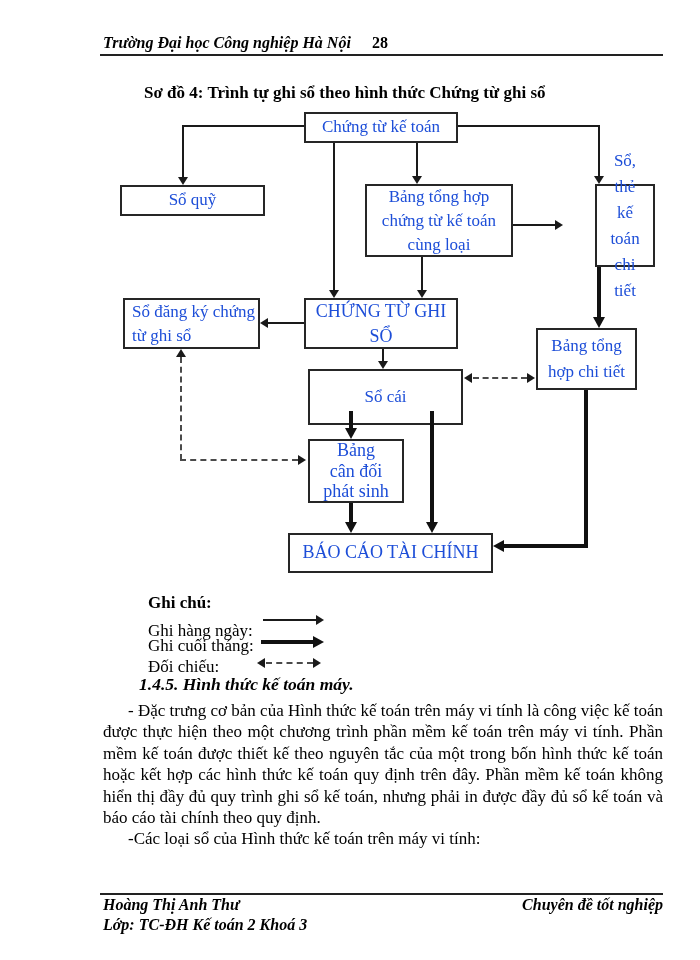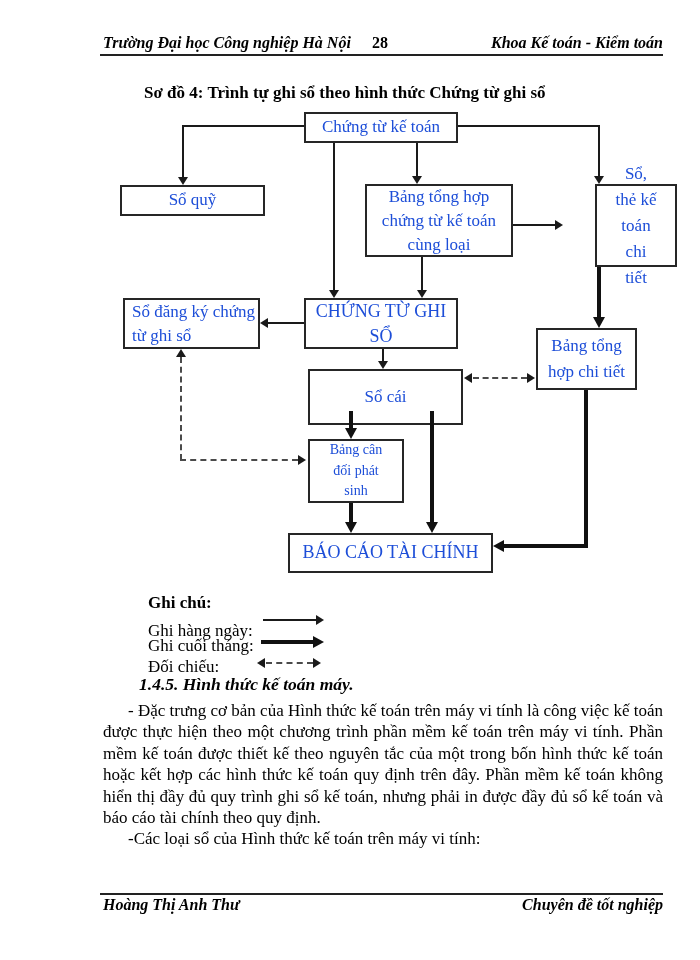--- a/index.html
+++ b/index.html
@@ -47,39 +47,38 @@
   .ftr { font-size:16px; font-weight:bold; font-style:italic; white-space:nowrap; }
 </style>
 </head>
 <body>
 
 <div class="page">
 
   
   <div class="abs hdr" style="left:103px; top:34px;">Trường Đại học Công nghiệp Hà Nội</div>
   <div class="abs pagenum" style="left:372px; top:34px;">28</div>
-  <div class="abs hdr" style="right:37px; top:34px;">Khoa Kế toán - Kiểm toán</div>
   <div class="rule" style="left:100px; top:54px; width:563px;"></div>
 
   
   <div class="abs title" style="left:144px; top:83px;">Sơ đồ 4: Trình tự ghi sổ theo hình thức Chứng từ ghi sổ</div>
 
   
   <div class="edge">
 
     
     <div class="node" style="left:304px; top:112px; width:154px; height:31px;">Chứng từ kế toán</div>
     <div class="node" style="left:120px; top:185px; width:145px; height:31px;">Sổ quỹ</div>
     <div class="node" style="left:365px; top:184px; width:148px; height:73px; padding:0 12px; line-height:24px;">Bảng tổng hợp chứng từ kế toán cùng loại</div>
-    <div class="node" style="left:563px; top:184px; width:82px; height:83px; padding:0 16px; line-height:26px;margin-left:32px;">Sổ, thẻ kế toán chi tiết</div>
+    <div class="node" style="left:563px; top:184px; width:60px; height:83px; padding:0 16px; line-height:26px;margin-left:32px;">Sổ, thẻ kế toán chi tiết</div>
     <div class="node" style="left:123px; top:298px; width:137px; height:51px; justify-content:flex-start; text-align:left; padding-left:7px; line-height:24px;">Sổ đăng ký chứng từ ghi sổ</div>
     <div class="node" style="left:304px; top:298px; width:154px; height:51px; font-size:18px; line-height:25px; padding:0 6px;">CHỨNG TỪ GHI SỔ</div>
     <div class="node" style="left:536px; top:328px; width:101px; height:62px; padding:0 3px; line-height:26px;">Bảng tổng hợp chi tiết</div>
     <div class="node" style="left:308px; top:369px; width:155px; height:56px;">Sổ cái</div>
-    <div class="node" style="left:308px; top:439px; width:96px; height:64px; padding:0 13px; font-size:14px; line-height:20.5px;">Bảng cân đối phát sinh</div>
+    <div class="node" style="left:308px; top:439px; width:96px; height:64px; padding:0 13px; font-size:18px; line-height:20.5px;">Bảng cân đối phát sinh</div>
     <div class="node" style="left:288px; top:533px; width:205px; height:40px; font-size:18px;">BÁO CÁO TÀI CHÍNH</div>
 
     
     <div class="edge">
       <div class="lh" style="left:183px; top:125px; width:121px;"></div>
       <div class="lv" style="left:182px; top:125px; height:53px;"></div>
       <div class="ah d" style="left:178px; top:177px;"></div>
     </div>
 
     
@@ -199,14 +198,15 @@
 
   <div class="bodytext">
     <p class="justify">- Đặc trưng cơ bản của Hình thức kế toán trên máy vi tính là công việc kế toán được thực hiện theo một chương trình phần mềm kế toán trên máy vi tính. Phần mềm kế toán được thiết kế theo nguyên tắc của một trong bốn hình thức kế toán hoặc kết hợp các hình thức kế toán quy định trên đây. Phần mềm kế toán không hiển thị đầy đủ quy trình ghi sổ kế toán, nhưng phải in được đầy đủ sổ kế toán và báo cáo tài chính theo quy định.</p>
     <p>-Các loại sổ của Hình thức kế toán trên máy vi tính:</p>
   </div>
 
   
   <div class="rule" style="left:100px; top:893px; width:563px;"></div>
   <div class="abs ftr" style="left:103px; top:896px;">Hoàng Thị Anh Thư</div>
   <div class="abs ftr" style="right:37px; top:896px;margin-left:41px;">Chuyên đề tốt nghiệp</div>
+  <div class="abs ftr" style="left:103px; top:916px;">Lớp: TC-ĐH Kế toán 2 Khoá 3</div>
 
 </div>
 
 </body></html>

